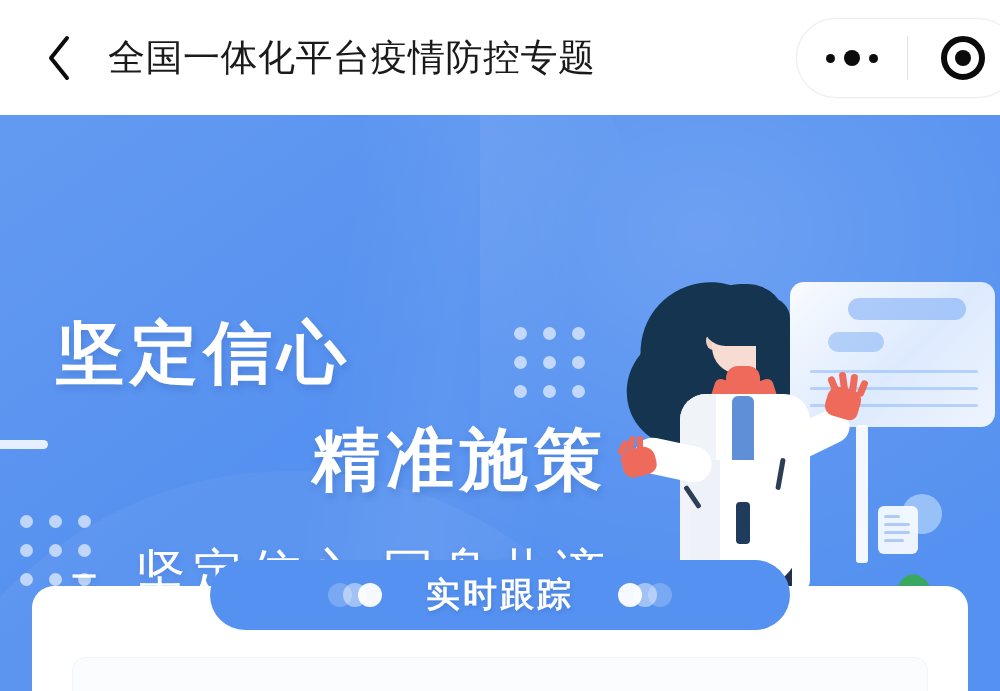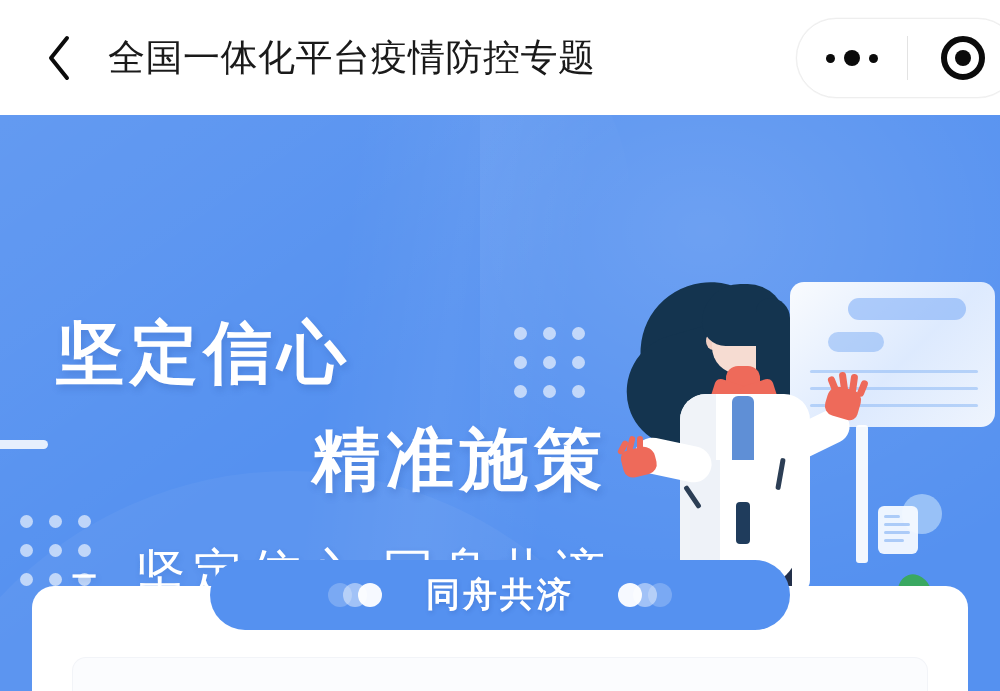--- a/index.html
+++ b/index.html
@@ -469,19 +469,19 @@
 <div class="card">
   <div class="card-inner"></div>
 </div>
 
 <div class="pill">
   <div class="dots-deco deco-left">
     <i></i>
       <i></i>
       <i></i>
   </div>
-  <div class="pill-title">同舟共济</div>
+  <div class="pill-title">实时跟踪</div>
   <div class="dots-deco deco-right">
     <i></i>
       <i></i>
       <i></i>
   </div>
 </div>
 
 </body></html>

